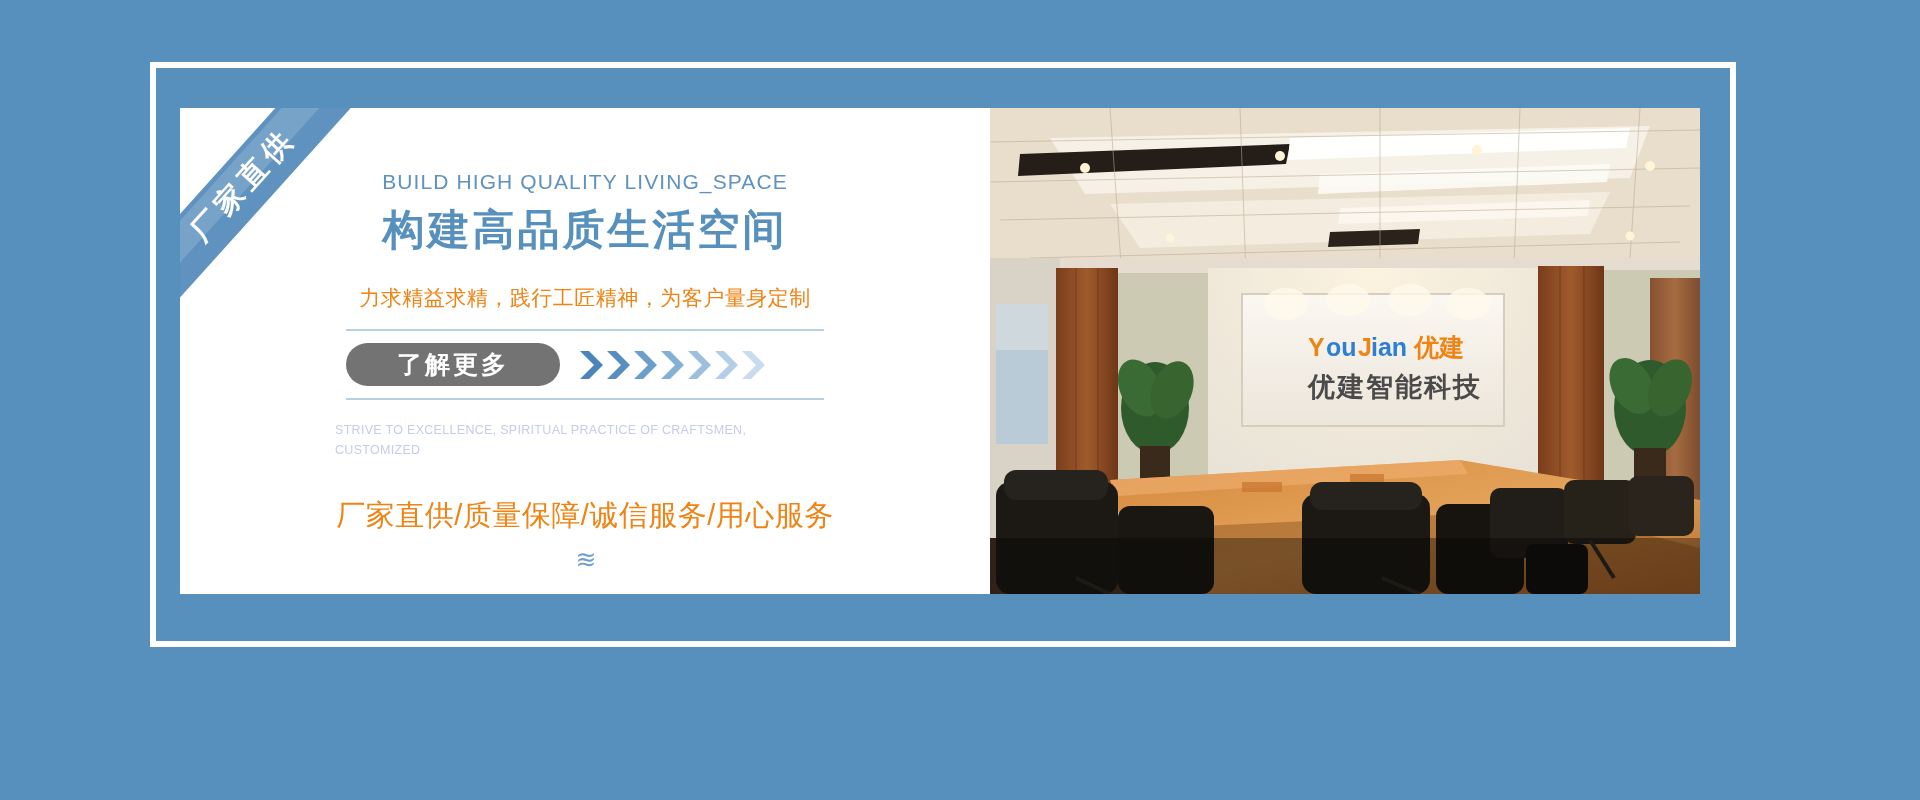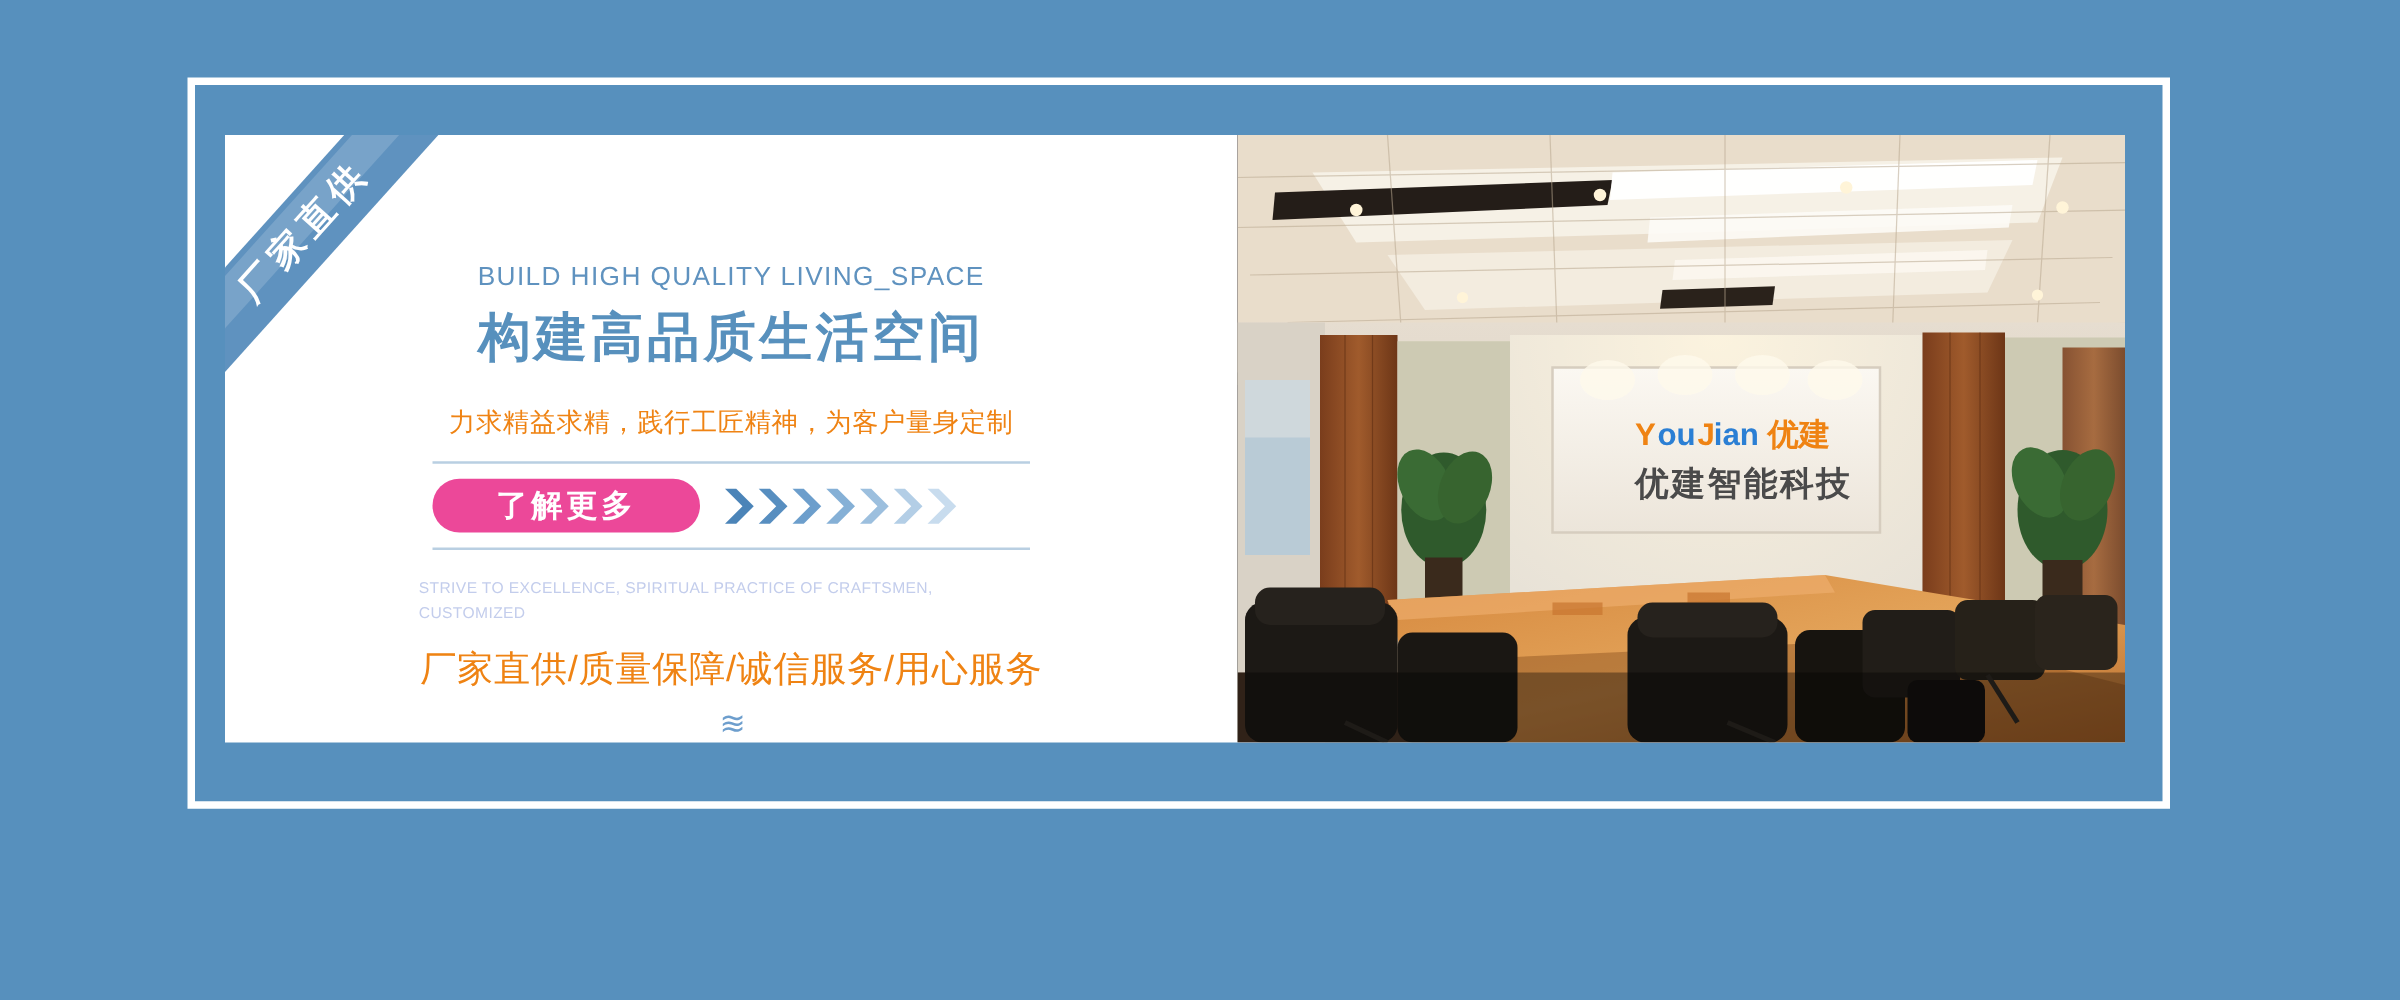--- a/index.html
+++ b/index.html
@@ -62,21 +62,21 @@
     white-space:nowrap;
     padding-left:8px;
   }
 
   
   #left-col{
     position:absolute;
     left:0; top:0;
     width:810px; height:486px;
     display:flex; flex-direction:column; align-items:center;
-    padding-top:102px;
+    padding-top:62px;
   }
 
   #eyebrow{
     color:#5f92bf;
     font-size:21px;
     letter-spacing:1.1px;
     white-space:nowrap;
   }
 
   #headline{
@@ -101,21 +101,21 @@
   #cta-band{
     margin-top:17px;
     width:478px;
     border-top:2px solid #b9cfe2;
     border-bottom:2px solid #b9cfe2;
     padding:12px 0;
     display:flex; align-items:center; gap:18px;
   }
   #cta-button{
     width:214px; height:43px;
-    background:#ec4899;
+    background:#737373;
     border:none; border-radius:22px;
     color:#ffffff;
     font-size:25px;
     font-weight:700;
     letter-spacing:3px;
     cursor:pointer;
     font-family:inherit;
     display:flex; align-items:center; justify-content:center;
   }
   #chevrons{ display:flex; align-items:center; gap:1px; }
@@ -127,21 +127,21 @@
     width:500px;
     text-align:left;
     color:#c3cdec;
     font-size:12.5px;
     letter-spacing:0.3px;
     line-height:1.62;
   }
 
   
   #slogan{
-    margin-top:15px;
+    margin-top:35px;
     color:#ef8313;
     font-size:29px;
     letter-spacing:0.5px;
     white-space:nowrap;
   }
   #wave-icon{
     margin-top:11px;
     color:#6d9ecd;
     font-size:25px;
     line-height:1;

